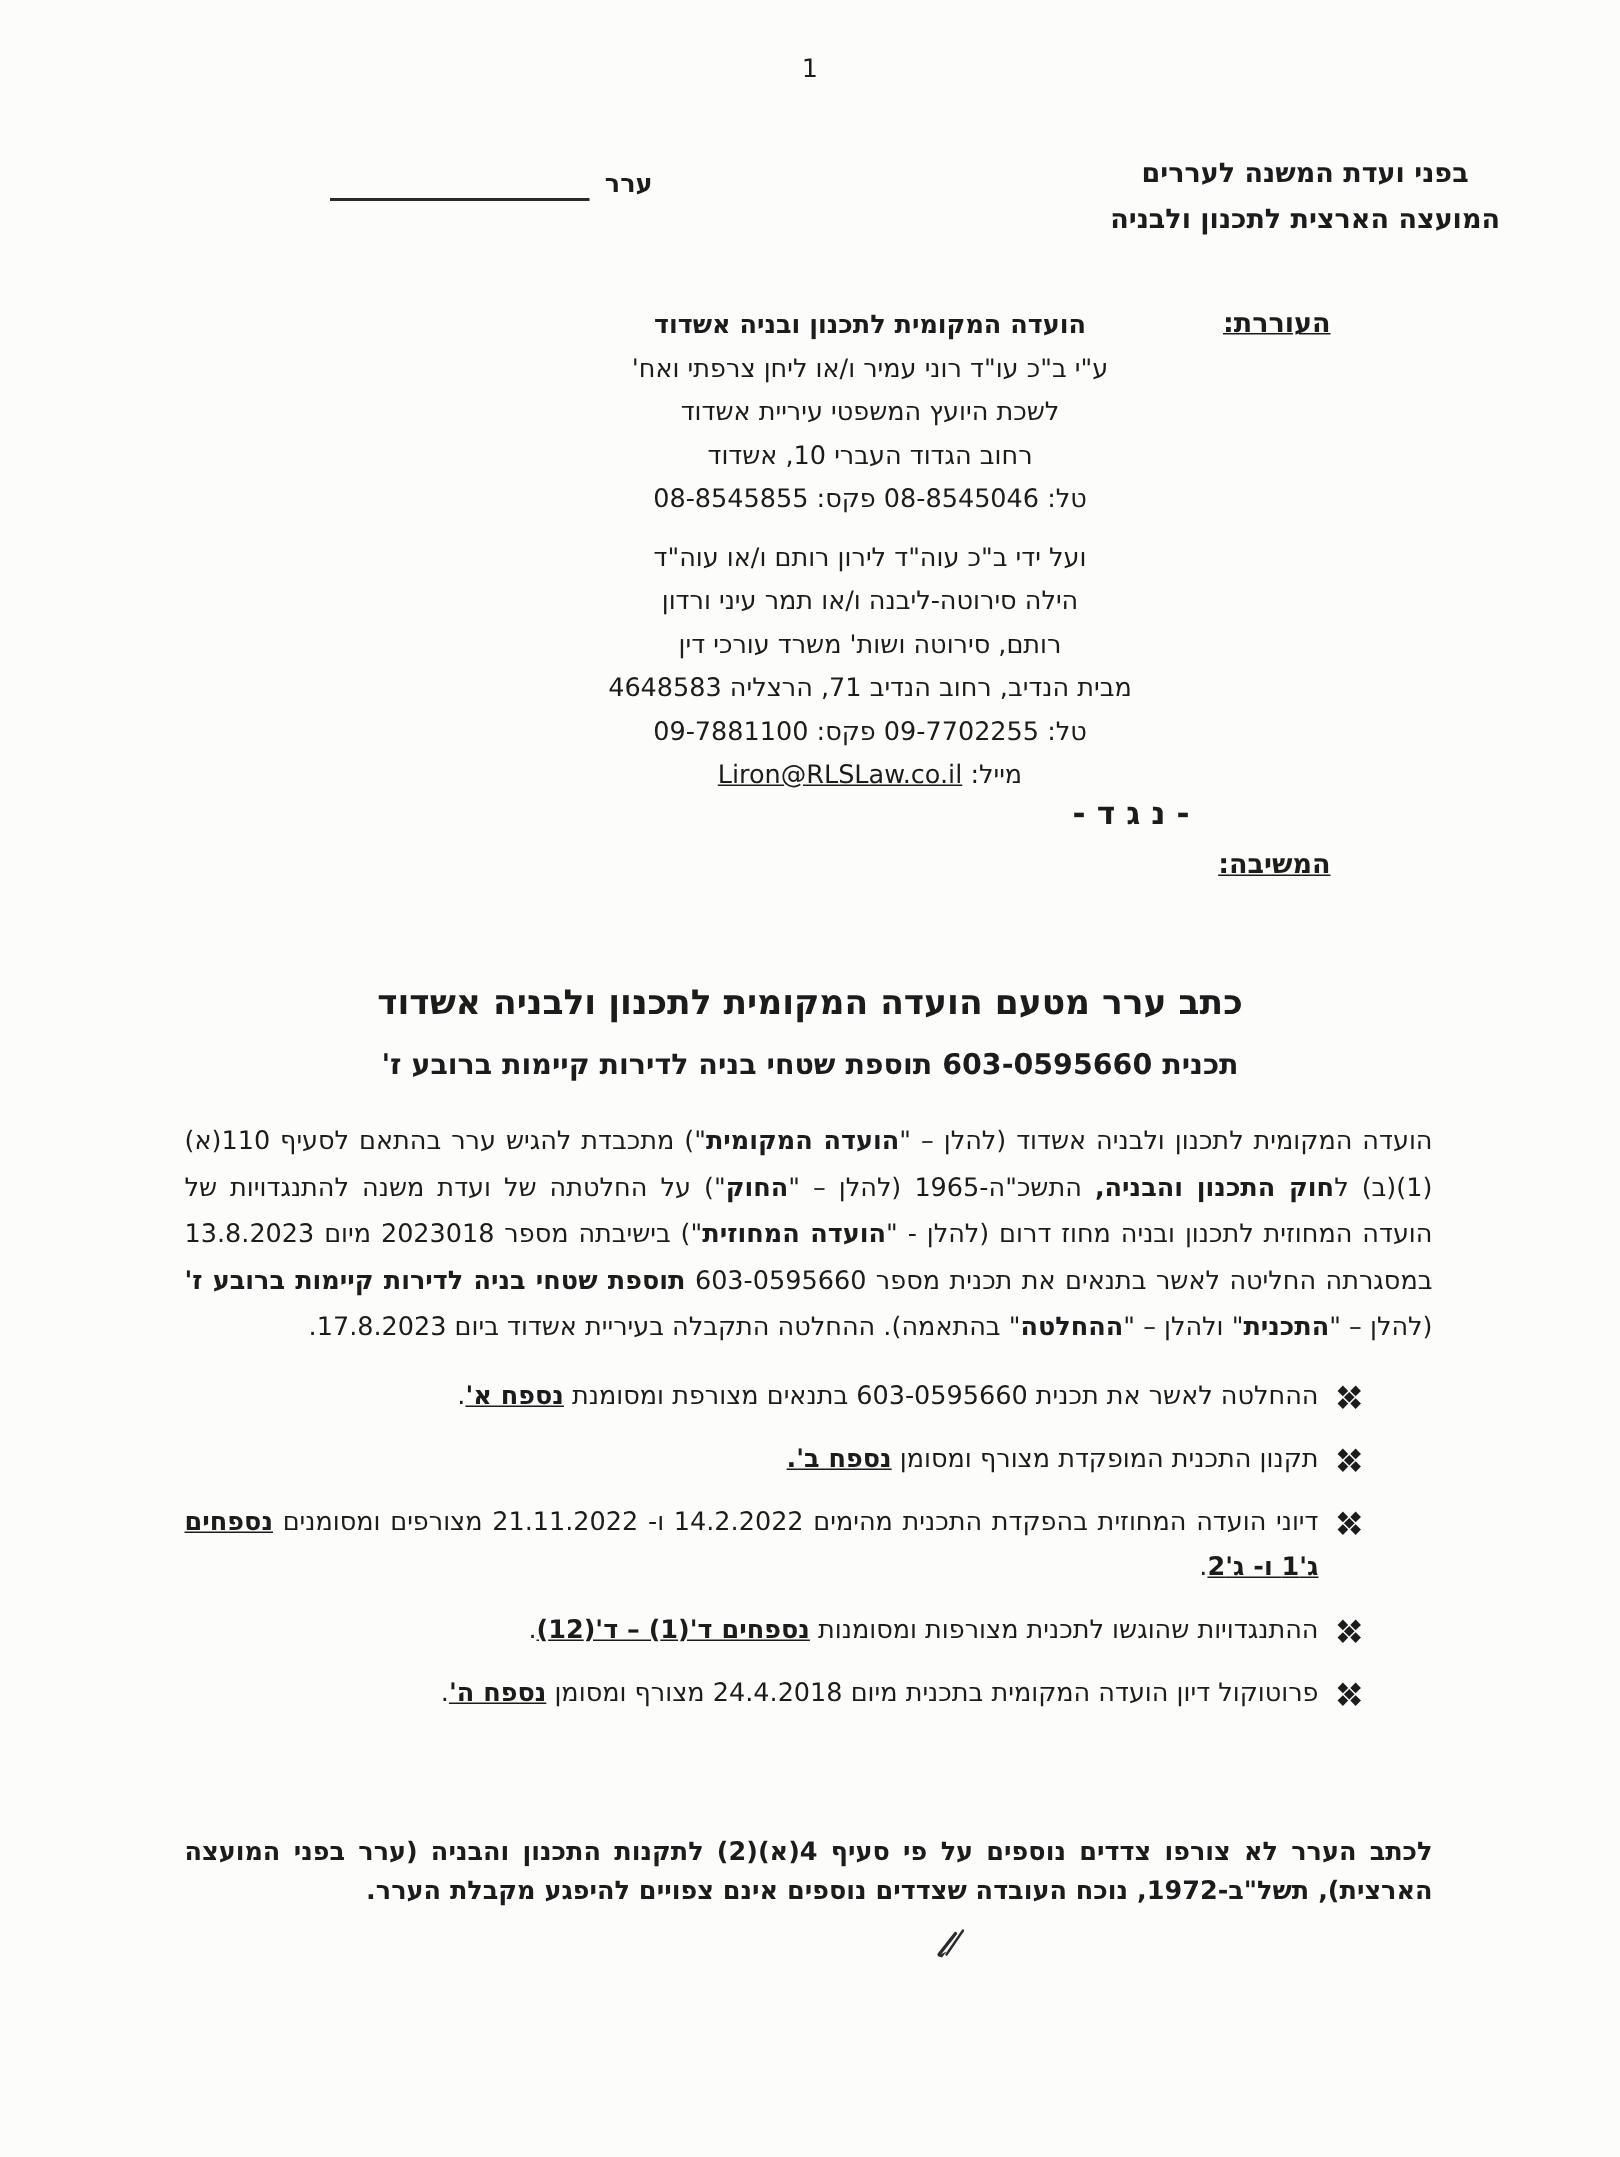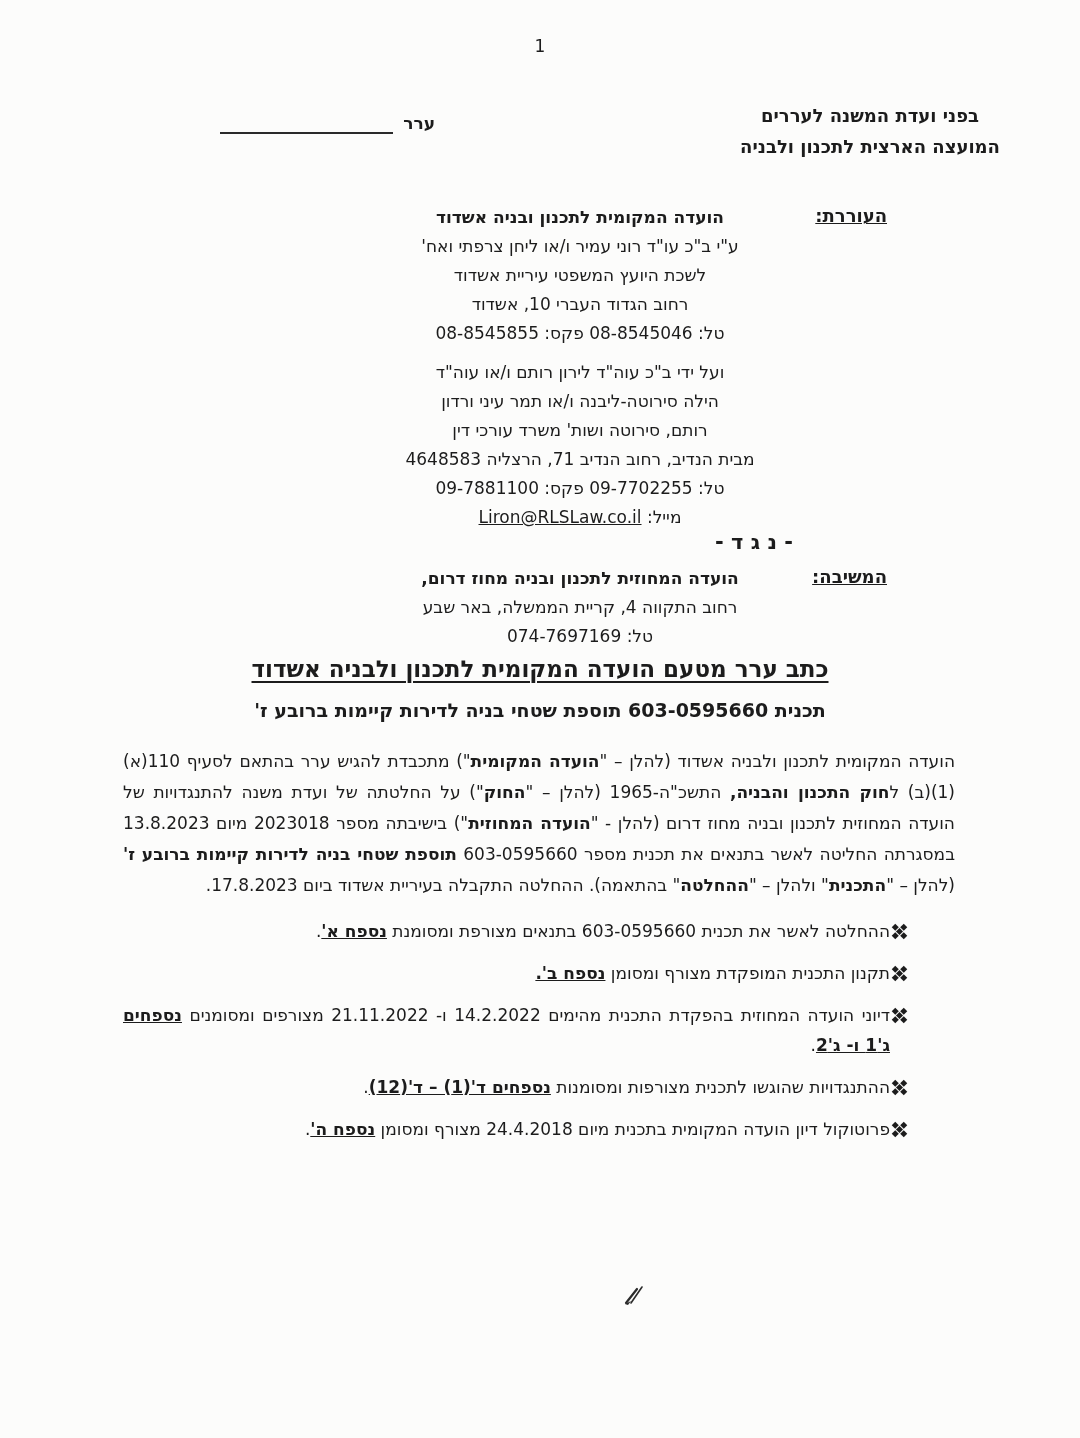--- a/index.html
+++ b/index.html
@@ -58,35 +58,35 @@
 
   #versus {
     position:absolute; top:530px; left:293px; width:500px;
     text-align:right; font-weight:bold; font-size:21px;
   }
 
   #main-title {
     position:absolute; top:656px; left:0; right:0;
     text-align:center; font-weight:bold; font-size:23px;
   }
-  #main-title span { text-decoration:underline; text-decoration-thickness:2px; text-underline-offset:4px; }
+  #main-title span { text-decoration-thickness:2px; text-underline-offset:4px; }
   #subtitle {
     position:absolute; top:699px; left:0; right:0;
     text-align:center; font-weight:bold; font-size:19px;
   }
 
   #opening-paragraph {
     position:absolute; top:746px; right:125px; left:123px;
     font-size:17px; line-height:31px; text-align:justify;
   }
 
   #bullet-list {
     position:absolute; top:916px; right:172px; left:123px;
   }
-  .bullet-item { display:flex; margin-bottom:12px; font-size:17px; line-height:30px; }
+  .bullet-item { display:flex; gap:11px; margin-bottom:12px; font-size:17px; line-height:30px; }
   .marker-box { flex:0 0 18px; display:flex; justify-content:center; align-items:flex-start; padding-top:13px; }
   .diamond {
     width:5px; height:5px; background:#1c1c1c;
     transform:rotate(45deg);
     box-shadow:6px 0 0 #1c1c1c, -6px 0 0 #1c1c1c, 0 6px 0 #1c1c1c, 0 -6px 0 #1c1c1c;
   }
   .bullet-text { flex:1; text-align:justify; }
 
   #closing-paragraph {
     position:absolute; top:1222px; right:125px; left:123px;
@@ -131,25 +131,20 @@
     <div class="party-line">
       <span>מייל:</span>
       <a class="email-link">Liron@RLSLaw.co.il</a>
     </div>
   </div>
 
   <div id="versus">- נ ג ד -</div>
 
   <div id="respondent-label" class="party-label">המשיבה:</div>
 
-  <div id="respondent-block" class="party-block">
-    <div class="party-line b">הועדה המחוזית לתכנון ובניה מחוז דרום,</div>
-    <div class="party-line">רחוב התקווה 4, קריית הממשלה, באר שבע</div>
-    <div class="party-line">טל: 074-7697169</div>
-  </div>
 
   <div id="main-title"><span>כתב ערר מטעם הועדה המקומית לתכנון ולבניה אשדוד</span></div>
   <div id="subtitle">תכנית 603-0595660 תוספת שטחי בניה לדירות קיימות ברובע ז'</div>
 
   <div id="opening-paragraph"><span>הועדה המקומית לתכנון ולבניה אשדוד (להלן – "</span><span class="b">הועדה המקומית</span><span>") מתכבדת להגיש ערר בהתאם לסעיף 110(א)(1)(ב) ל</span><span class="b">חוק התכנון והבניה,</span><span> התשכ"ה-1965 (להלן – "</span><span class="b">החוק</span><span>") על החלטתה של ועדת משנה להתנגדויות של הועדה המחוזית לתכנון ובניה מחוז דרום (להלן - "</span><span class="b">הועדה המחוזית</span><span>") בישיבתה מספר 2023018 מיום 13.8.2023 במסגרתה החליטה לאשר בתנאים את תכנית מספר 603-0595660 </span><span class="b">תוספת שטחי בניה לדירות קיימות ברובע ז'</span><span> (להלן – "</span><span class="b">התכנית</span><span>" ולהלן – "</span><span class="b">ההחלטה</span><span>" בהתאמה). ההחלטה התקבלה בעיריית אשדוד ביום 17.8.2023.</span></div>
 
   <div id="bullet-list">
     <div class="bullet-item">
       <span class="marker-box">
           <span class="diamond"></span>
@@ -175,20 +170,21 @@
       <span class="bullet-text"><span>ההתנגדויות שהוגשו לתכנית מצורפות ומסומנות </span><span class="b u">נספחים ד'(1) – ד'(12)</span><span>.</span></span>
     </div>
     <div class="bullet-item">
       <span class="marker-box">
           <span class="diamond"></span>
         </span>
       <span class="bullet-text"><span>פרוטוקול דיון הועדה המקומית בתכנית מיום 24.4.2018 מצורף ומסומן </span><span class="b u">נספח ה'</span><span>.</span></span>
     </div>
   </div>
 
+  <div id="closing-paragraph"><span class="b">לכתב הערר לא צורפו צדדים נוספים על פי סעיף 4(א)(2) לתקנות התכנון והבניה (ערר בפני המועצה הארצית), תשל"ב-1972, נוכח העובדה שצדדים נוספים אינם צפויים להיפגע מקבלת הערר.</span></div>
 
   <svg id="handwritten-mark" width="26" height="26" viewBox="0 0 26 26">
     <path d="M4 21 L15 7" stroke="#2b2b2b" stroke-width="2.2" fill="none" stroke-linecap="round"></path>
     <path d="M9 21 L20 5" stroke="#2b2b2b" stroke-width="1.6" fill="none" stroke-linecap="round"></path>
     <path d="M3 22 L9 19 L6 23 Z" fill="#2b2b2b"></path>
   </svg>
 
 </div>
 
 </body></html>

